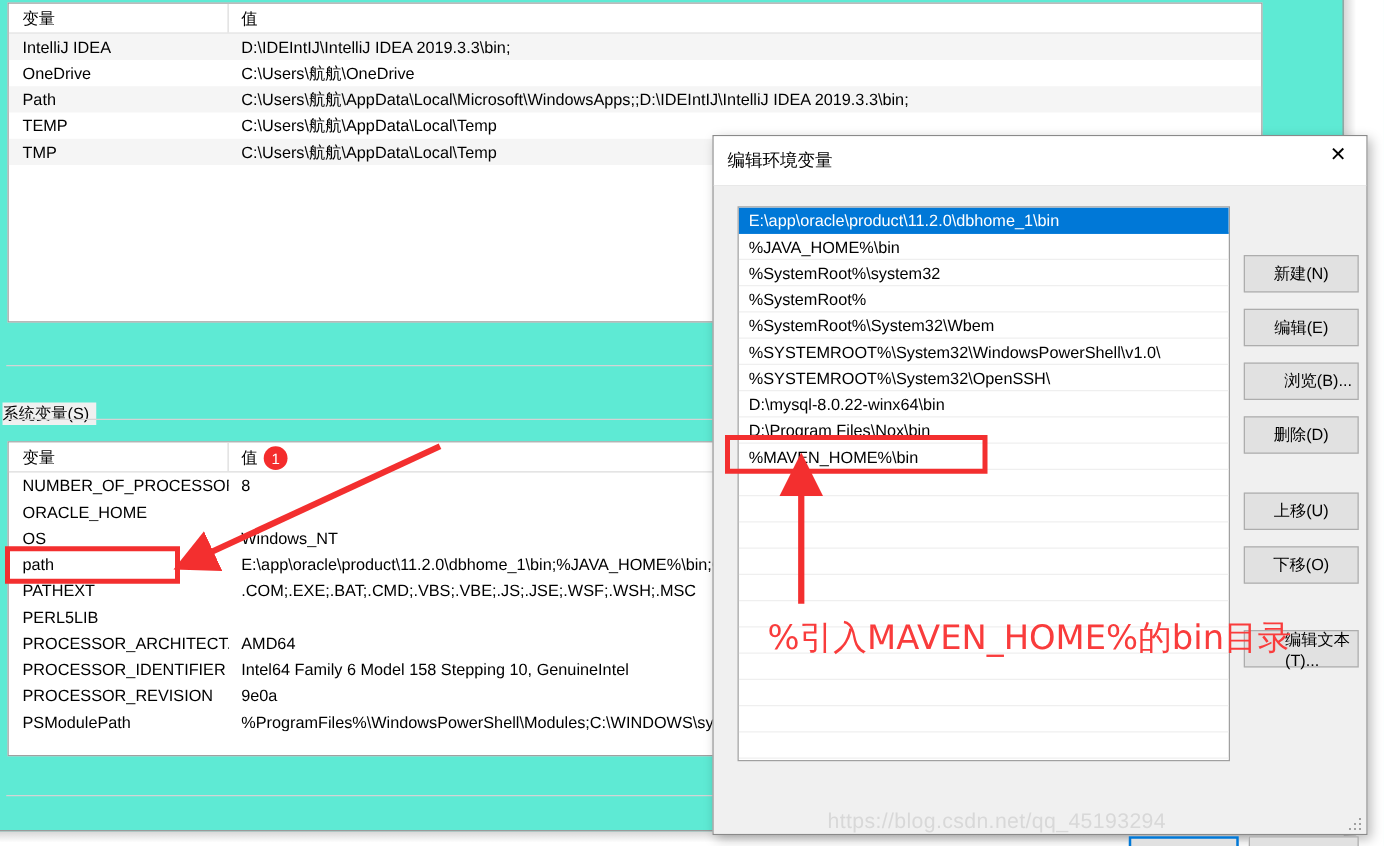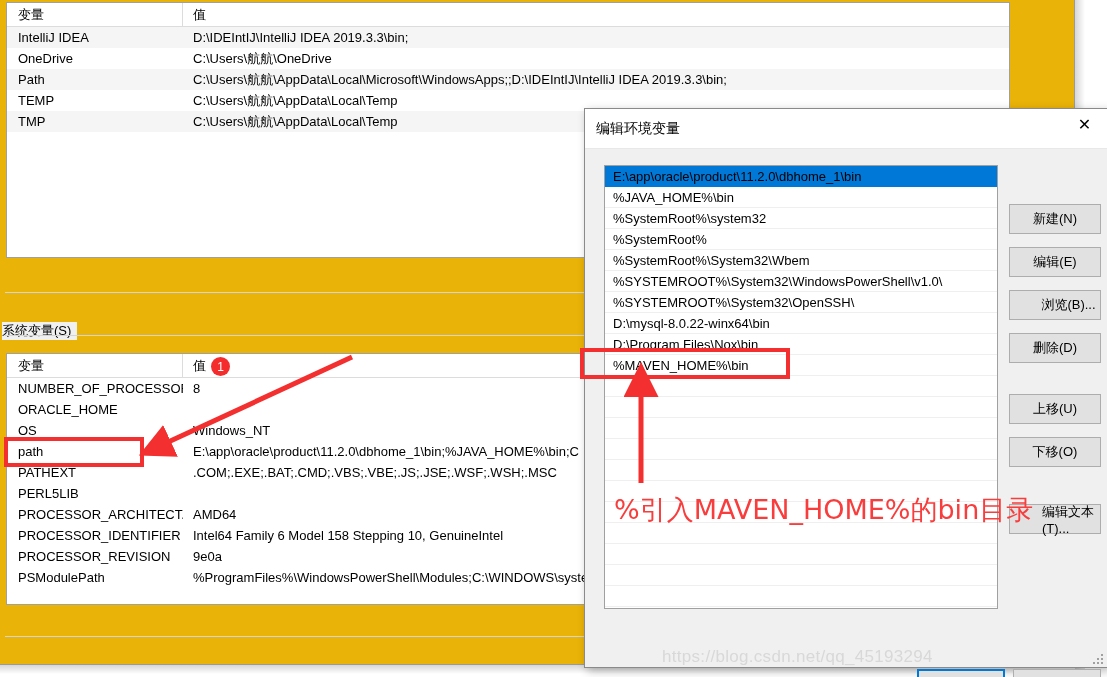--- a/index.html
+++ b/index.html
@@ -14,21 +14,21 @@
     position: relative;
     width: 1107px; height: 677px;
     background: #ffffff;
   }
 
   
   #bg-window {
     position: absolute;
     left: 0; top: 0;
     width: 1075px; height: 665px;
-    background: #eab308;
+    background: #5eead4;
     border-right: 1px solid #9a9a9a;
     border-bottom: 1px solid #9a9a9a;
   }
   #bg-shadow {
     position: absolute;
     left: 1075px; top: 0;
     width: 10px; height: 672px;
     background: linear-gradient(to right, rgba(0,0,0,0.16), rgba(0,0,0,0));
   }
   #bg-shadow-b {
@@ -86,21 +86,21 @@
     height: 1px;
     background: #d4d4d4;
   }
   #sys-rule { left: 5px; top: 335px; width: 1005px; }
   #mid-rule { left: 5px; top: 292px; width: 1005px; }
   #bot-rule { left: 5px; top: 636px; width: 1005px; }
 
   
   #dlg {
     position: absolute;
-    left: 584px; top: 108px;
+    left: 570px; top: 108px;
     width: 524px; height: 560px;
     background: #f0f0f0;
     border: 1px solid #8a8a8a;
     box-shadow: 3px 3px 9px rgba(0,0,0,0.28);
   }
   #dlg-title-bar {
     position: relative;
     height: 40px;
     background: #ffffff;
     border-bottom: 1px solid #e8e8e8;
@@ -141,21 +141,21 @@
     line-height: 21px;
     padding-left: 8px;
     font-size: 13px;
     color: #000;
     border-bottom: 1px solid #efefef;
     white-space: nowrap;
     overflow: hidden;
   }
   .path-row.selected {
     background: #0078d7;
-    color: #000000;
+    color: #ffffff;
     border-bottom: 1px solid #0078d7;
   }
   .path-row.empty { border-bottom: 1px solid #efefef; }
 
   .btn {
     position: absolute;
     width: 92px; height: 30px;
     background: #e1e1e1;
     border: 1px solid #adadad;
     font-size: 13px;

